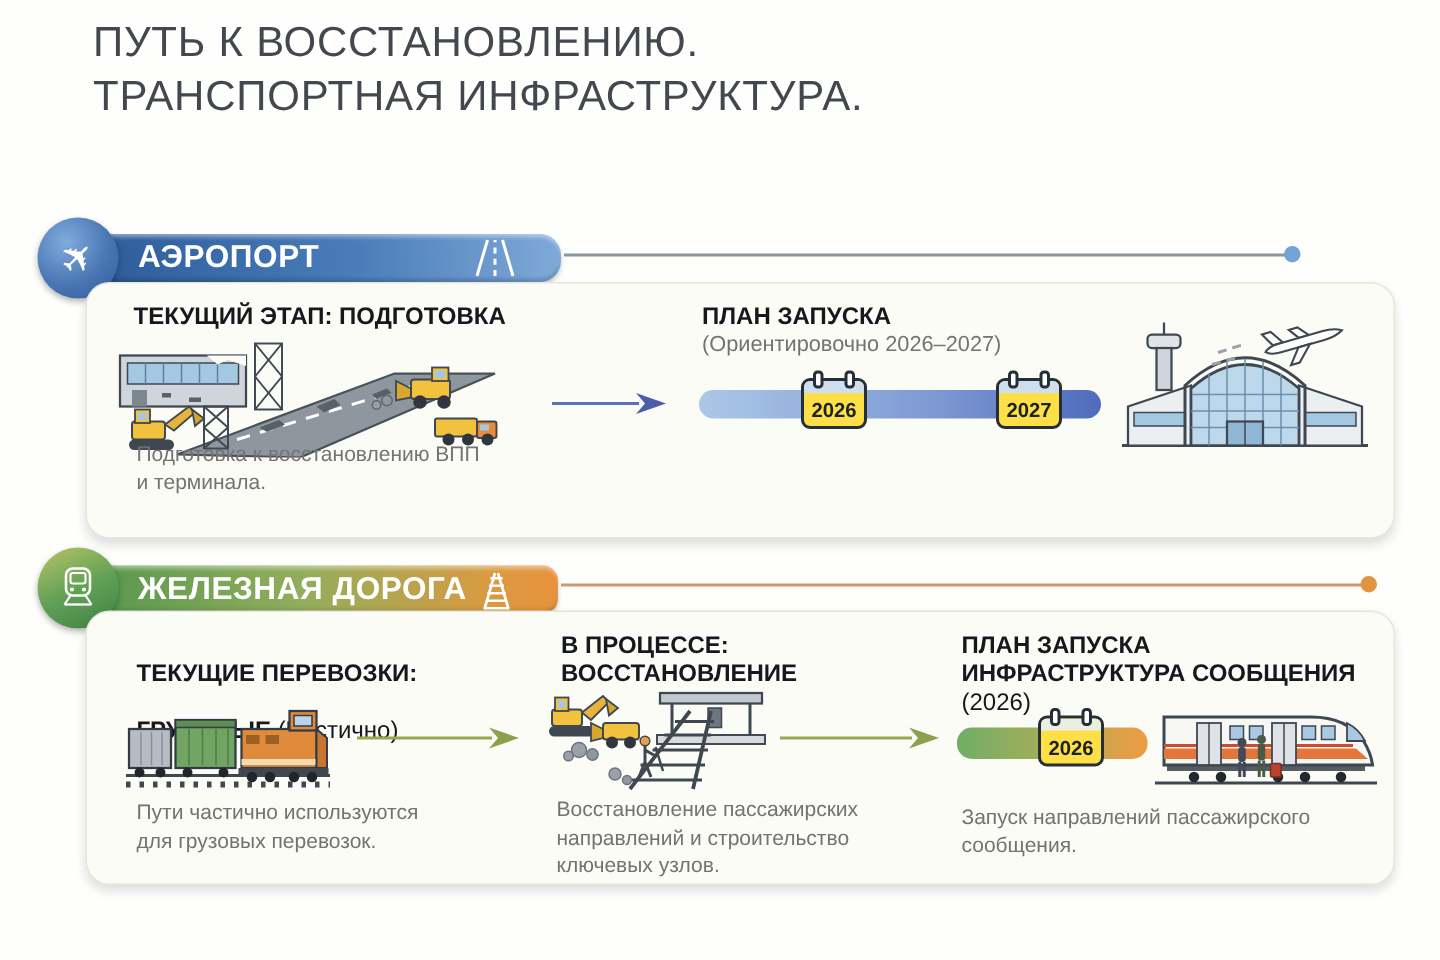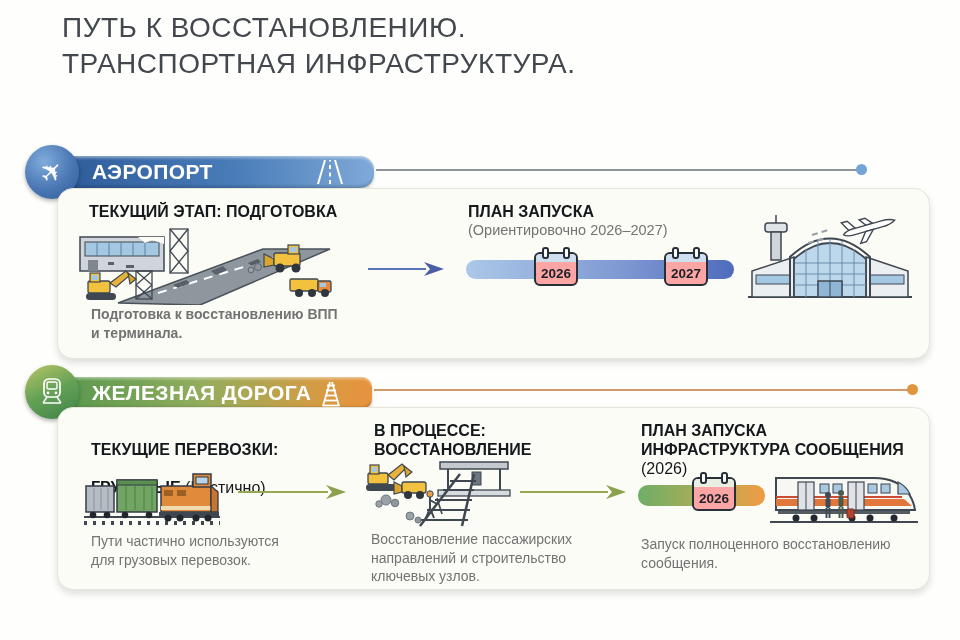--- a/index.html
+++ b/index.html
@@ -83,21 +83,21 @@
   
   .calendar{width:44px;}
   .cal-rings{height:9px;position:relative;z-index:2;}
   .cal-ring{
     position:absolute;top:0;width:7px;height:12px;box-sizing:border-box;
     background:#fff;border:2px solid #262e38;border-radius:3px;
   }
   .cal-ring.r1{left:8px;} .cal-ring.r2{right:8px;}
   .cal-body{
     margin-top:-4px;height:34px;box-sizing:border-box;
-    background:#fca5a5;border:2.5px solid #262e38;border-radius:6px;
+    background:#fde047;border:2.5px solid #262e38;border-radius:6px;
     overflow:hidden;display:flex;flex-direction:column;position:relative;z-index:1;
   }
   .cal-band{height:8px;}
   .band-blue{background:#cfdff0;}
   .band-green{background:#e9efe2;}
   .cal-year{
     flex:1;display:flex;align-items:center;justify-content:center;
     font-size:13.5px;font-weight:bold;color:#1c2126;
   }
 </style>
@@ -179,21 +179,21 @@
     <circle cx="173" cy="45" r="2.8" fill="#9aa1a8" stroke="#5f676e" stroke-width="1"></circle>
 
     <rect x="212" y="54" width="28" height="12" rx="1.5" fill="#f2c23e" stroke="#3f4750" stroke-width="1.3"></rect>
     <rect x="240" y="56" width="13" height="11" rx="1.5" fill="#e8893c" stroke="#3f4750" stroke-width="1.3"></rect>
     <rect x="242" y="58" width="6" height="4" fill="#a5c8e2"></rect>
     <circle cx="221" cy="68" r="4" fill="#2f363d"></circle>
     <circle cx="234" cy="68" r="4" fill="#2f363d"></circle>
     <circle cx="247" cy="68" r="4" fill="#2f363d"></circle>
   </svg>
 
-  <div class="abs caption" style="left:33px;top:116px;font-weight:bold;">Подготовка к восстановлению ВПП
+  <div class="abs caption" style="left:33px;top:104px;">Подготовка к восстановлению ВПП
 и терминала.</div>
 
   <svg class="abs" style="left:310px;top:72px;" width="76" height="16" viewBox="0 0 76 16">
     <line x1="0" y1="8" x2="58" y2="8" stroke="#5a73b8" stroke-width="2"></line>
     <polygon points="76,8 56,1 62,8 56,15" fill="#4a5fa8"></polygon>
   </svg>
 
   <div class="abs h-block" style="left:410px;top:13px;">ПЛАН ЗАПУСКА</div>
   <div class="abs caption" style="left:410px;top:32px;font-size:14.5px;">(Ориентировочно 2026–2027)</div>
 
@@ -430,15 +430,15 @@
 
     <circle cx="58" cy="37" r="3" fill="#3f4a56"></circle>
     <rect x="55.5" y="40" width="5" height="10" rx="2" fill="#3f4a56"></rect>
     <path d="M56.5,50 L56.5,60 M59.5,50 L59.5,60" stroke="#3f4a56" stroke-width="2"></path>
     <circle cx="71" cy="35" r="3" fill="#4a5a48"></circle>
     <rect x="68.5" y="38" width="5" height="11" rx="2" fill="#4a5a48"></rect>
     <path d="M69.5,49 L69.5,60 M72.5,49 L72.5,60" stroke="#4a5a48" stroke-width="2"></path>
     <rect x="77" y="51" width="7" height="9" rx="1" fill="#b3452f" stroke="#7e2e1e" stroke-width="1"></rect>
   </svg>
 
-  <div class="abs caption" style="left:583px;top:127px;">Запуск полноценного восстановлению
+  <div class="abs caption" style="left:583px;top:127px;">Запуск направлений пассажирского
 сообщения.</div>
 </div>
 
 </body></html>

